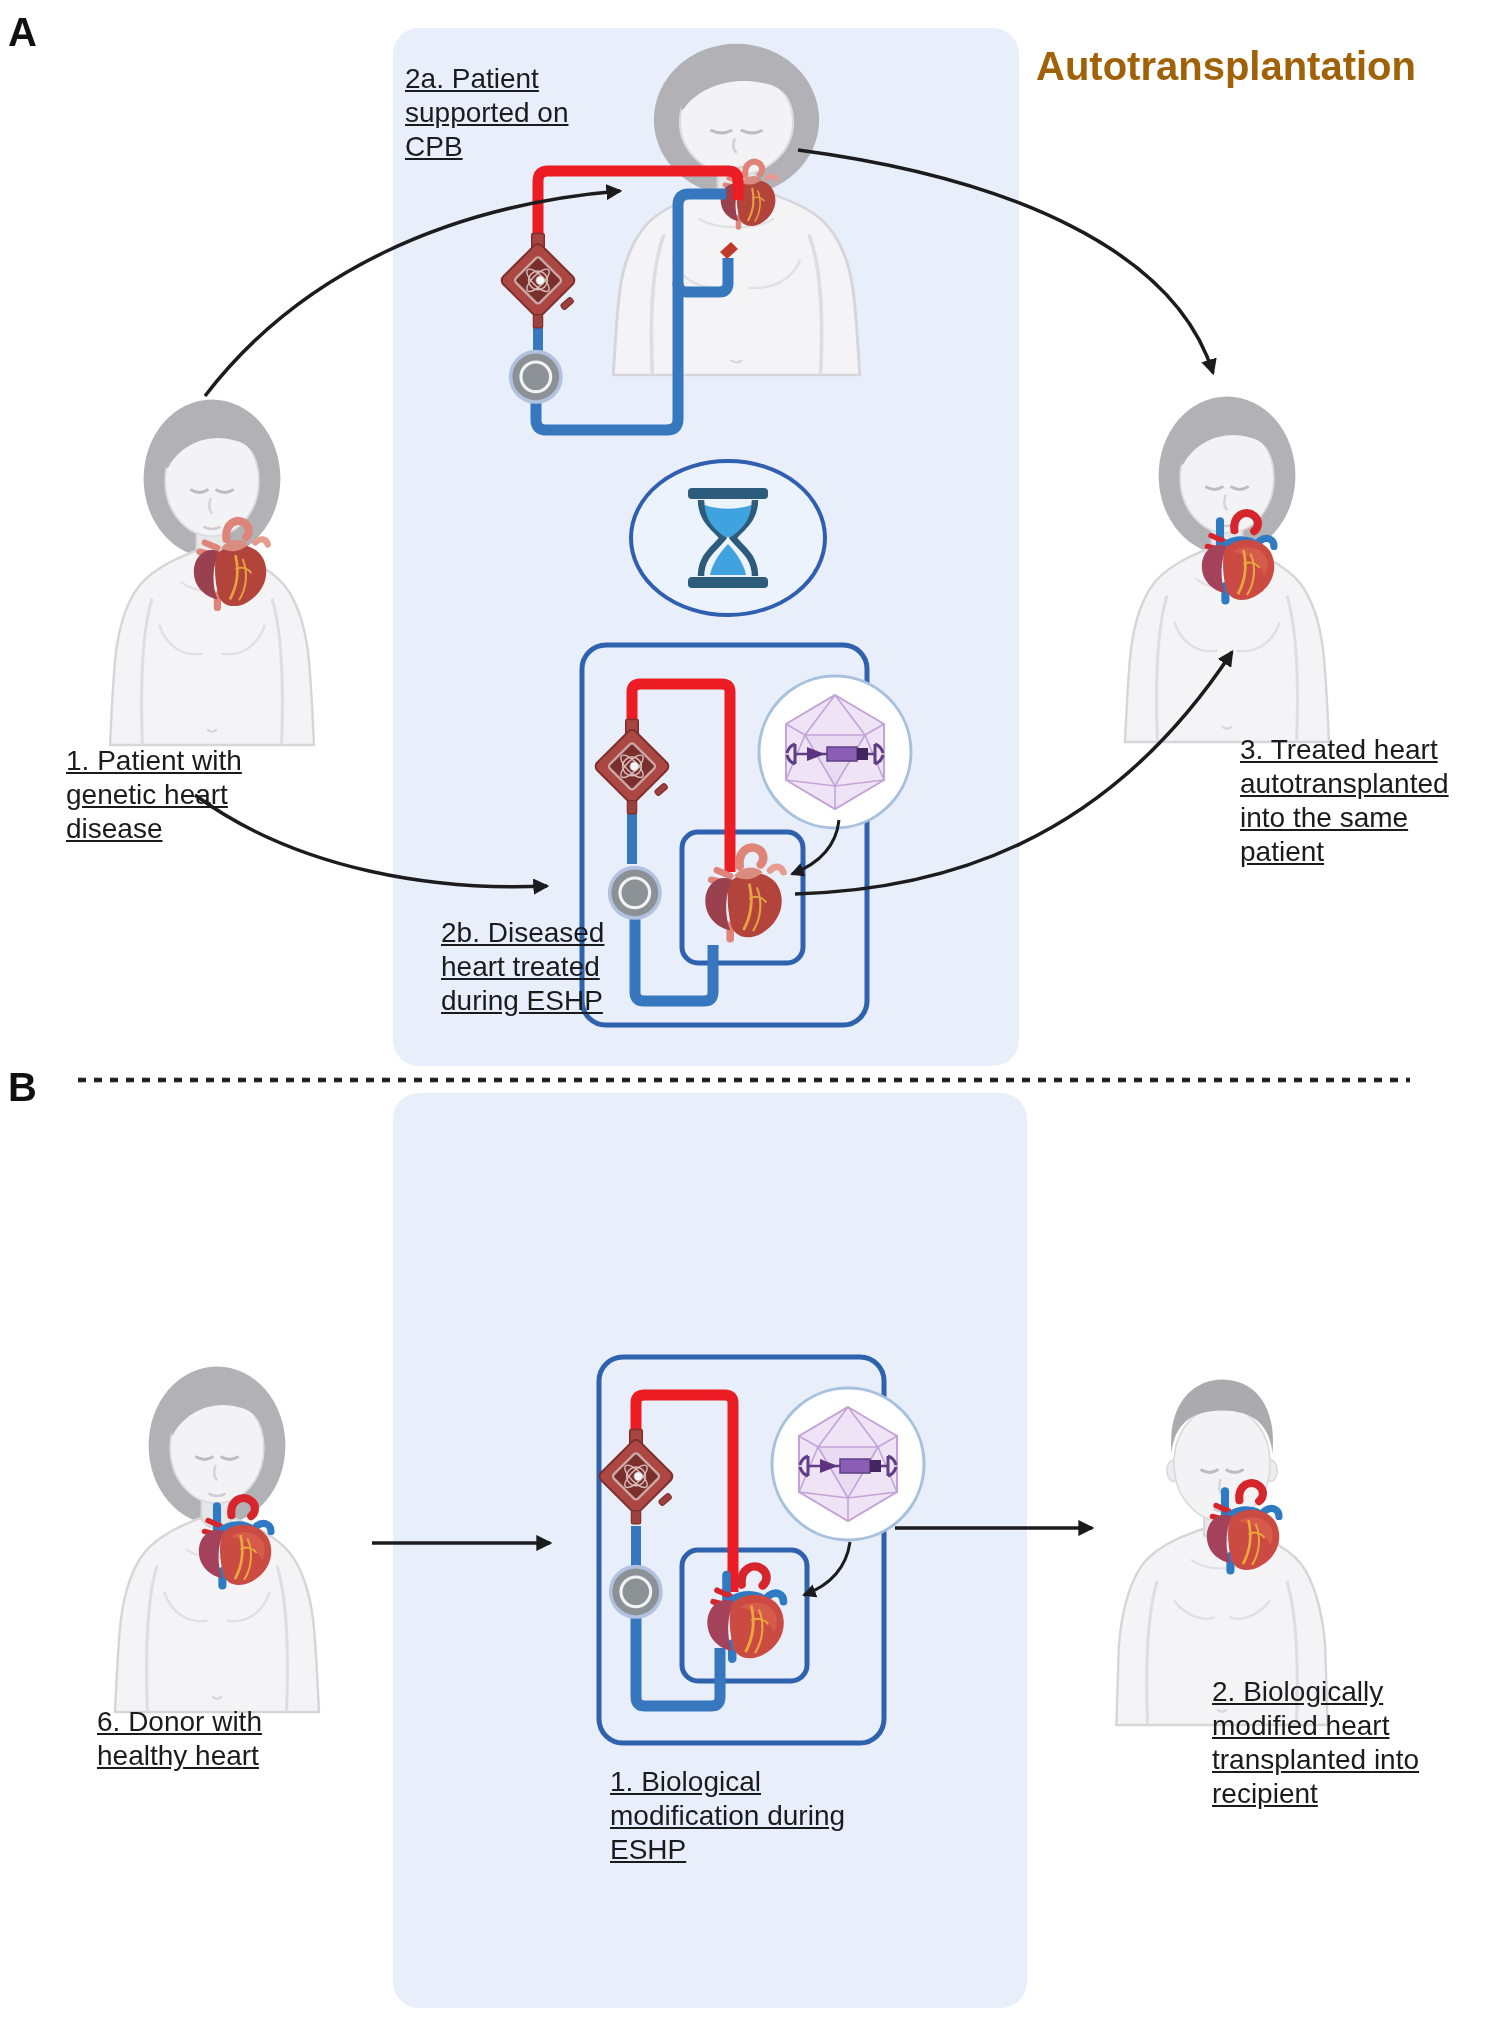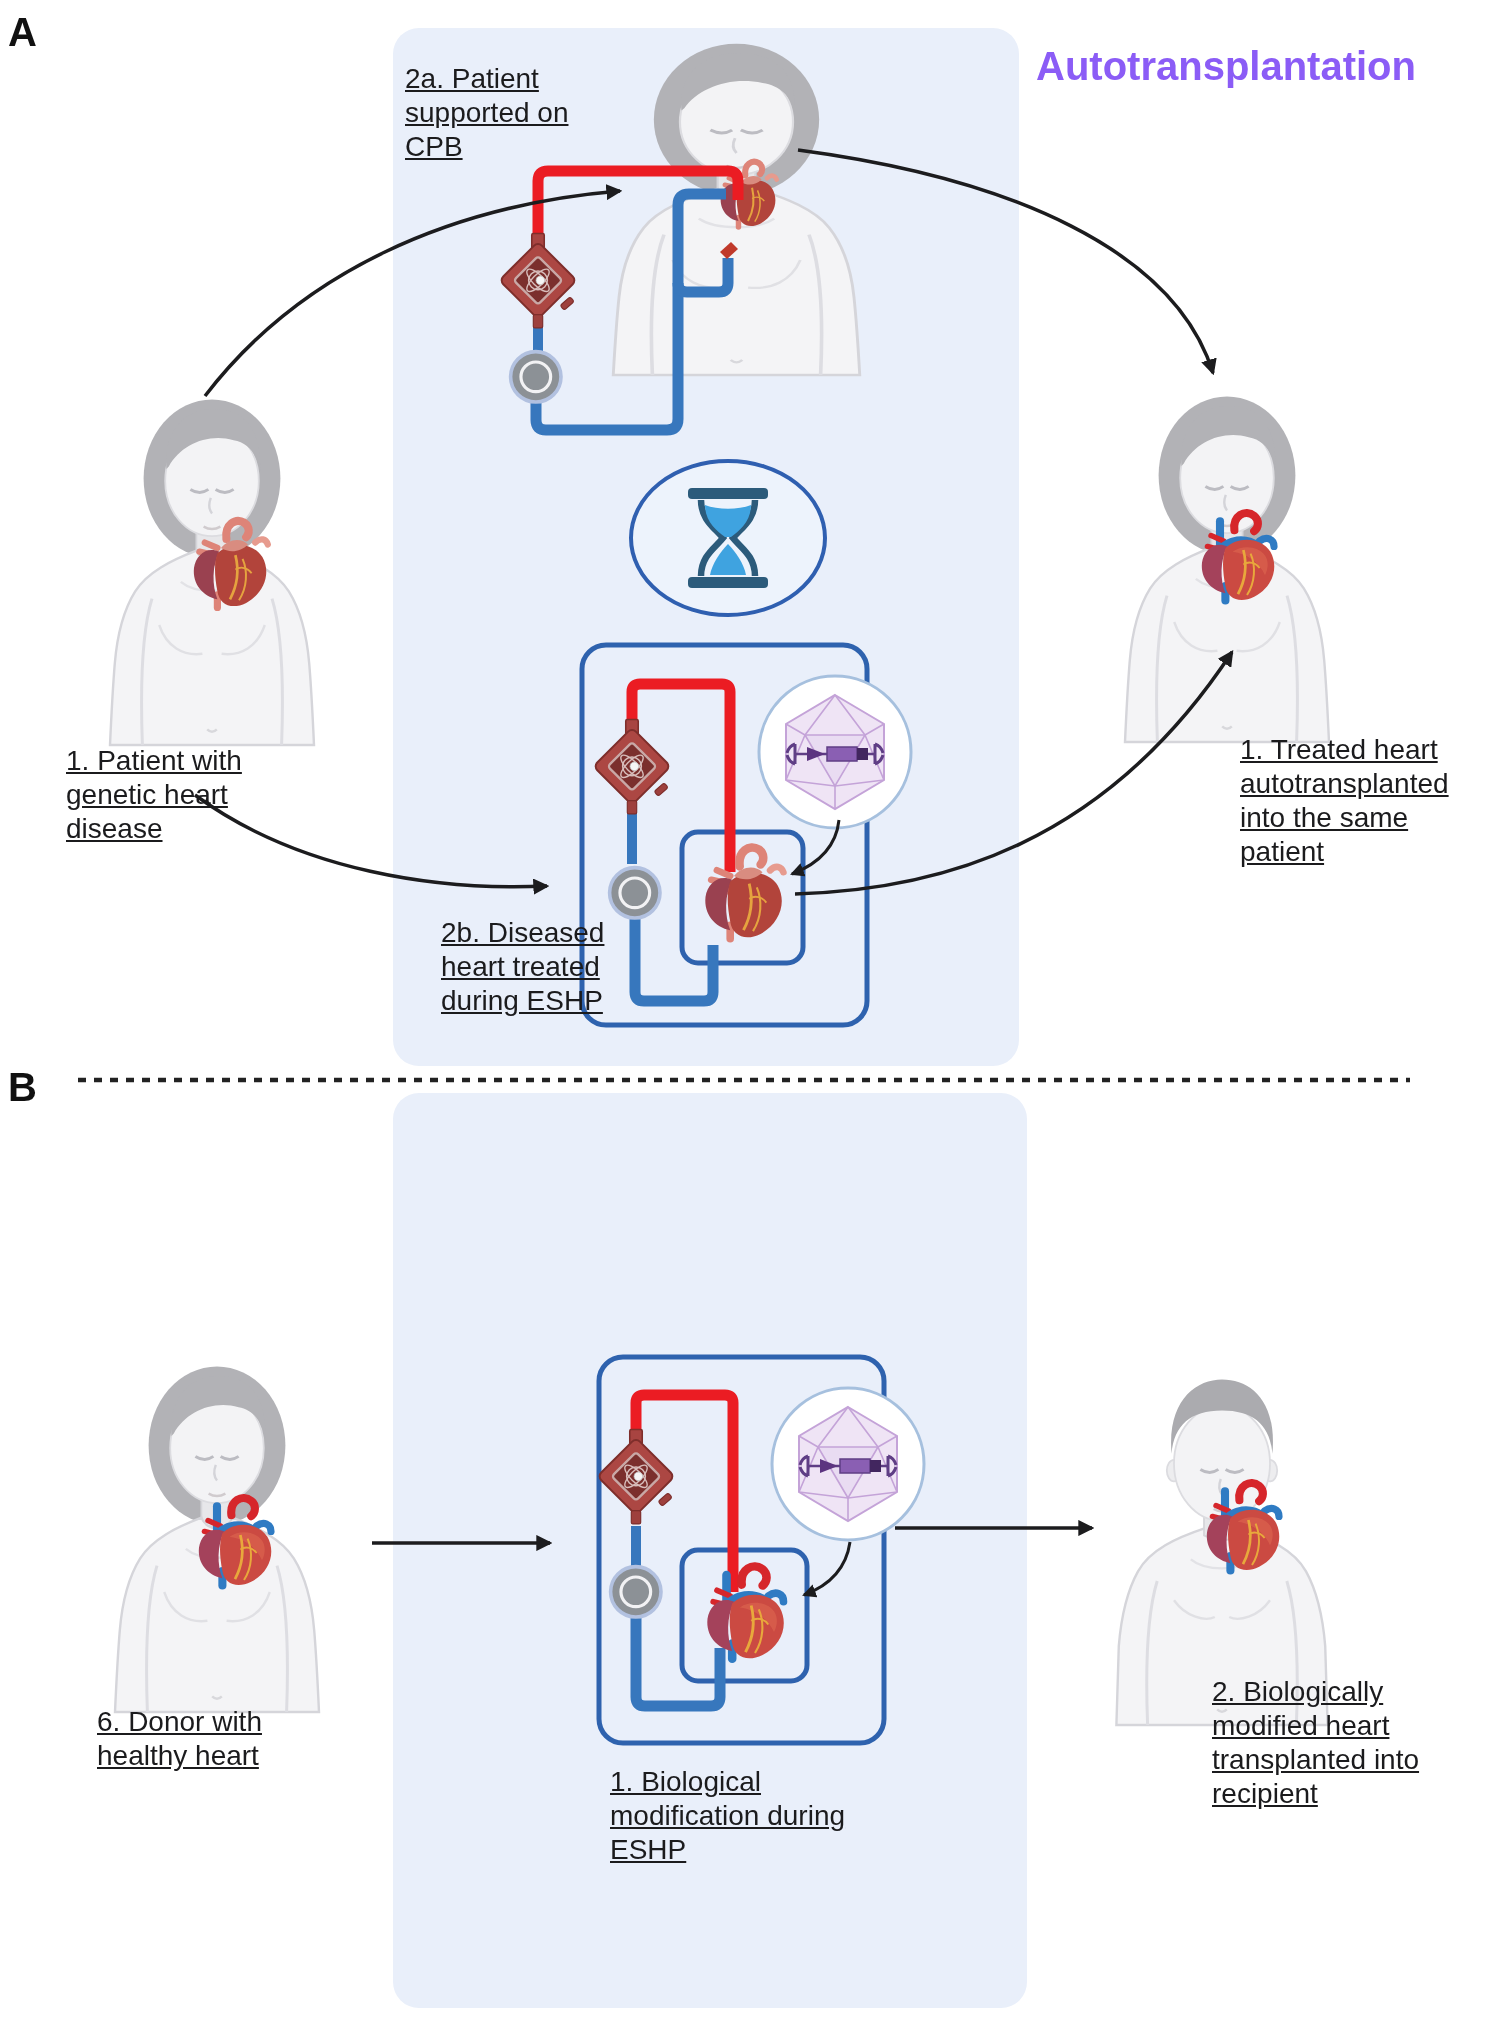--- a/index.html
+++ b/index.html
@@ -3,21 +3,21 @@
 <meta charset="utf-8">
 <style>
   html,body{margin:0;padding:0;background:#ffffff;font-family:"Liberation Sans",sans-serif;}
   #stage{position:relative;width:1500px;height:2039px;background:#ffffff;overflow:hidden;}
   .panel-bg{position:absolute;background:#E9EFFA;border-radius:26px;}
   #panelA-bg{left:393px;top:28px;width:626px;height:1038px;}
   #panelB-bg{left:393px;top:1093px;width:634px;height:915px;}
   svg.art{position:absolute;left:0;top:0;width:1500px;height:2039px;}
   .lbl{position:absolute;color:#1B1B1D;font-size:28px;line-height:34px;white-space:pre-line;text-decoration:underline;}
   .panel-letter{position:absolute;color:#111111;font-size:40px;font-weight:bold;line-height:1;}
-  .panel-title{position:absolute;color:#8b5cf6;font-size:40px;font-weight:bold;white-space:nowrap;line-height:1.1;}
+  .panel-title{position:absolute;color:#a16207;font-size:40px;font-weight:bold;white-space:nowrap;line-height:1.1;}
 </style>
 </head>
 <body>
 
 <div id="stage">
 
   <div id="panelA-bg" class="panel-bg"></div>
   <div id="panelB-bg" class="panel-bg"></div>
 
   <svg class="art" viewBox="0 0 1500 2039">
@@ -236,21 +236,21 @@
   <div class="panel-title" style="left:1036px;top:44px;">Autotransplantation</div>
   <div class="lbl" style="left:405px;top:62px;width:230px;">2a. Patient
 supported on
 CPB</div>
   <div class="lbl" style="left:66px;top:744px;width:240px;">1. Patient with
 genetic heart
 disease</div>
   <div class="lbl" style="left:405px;top:916px;width:240px;margin-left:36px;">2b. Diseased
 heart treated
 during ESHP</div>
-  <div class="lbl" style="left:1240px;top:733px;width:250px;">1. Treated heart
+  <div class="lbl" style="left:1240px;top:733px;width:250px;">3. Treated heart
 autotransplanted
 into the same
 patient</div>
 
   <div class="panel-letter" style="left:8px;top:1067px;">B</div>
   <div class="lbl" style="left:97px;top:1705px;width:240px;">6. Donor with
 healthy heart</div>
   <div class="lbl" style="left:610px;top:1765px;width:270px;">1. Biological
 modification during
 ESHP</div>

